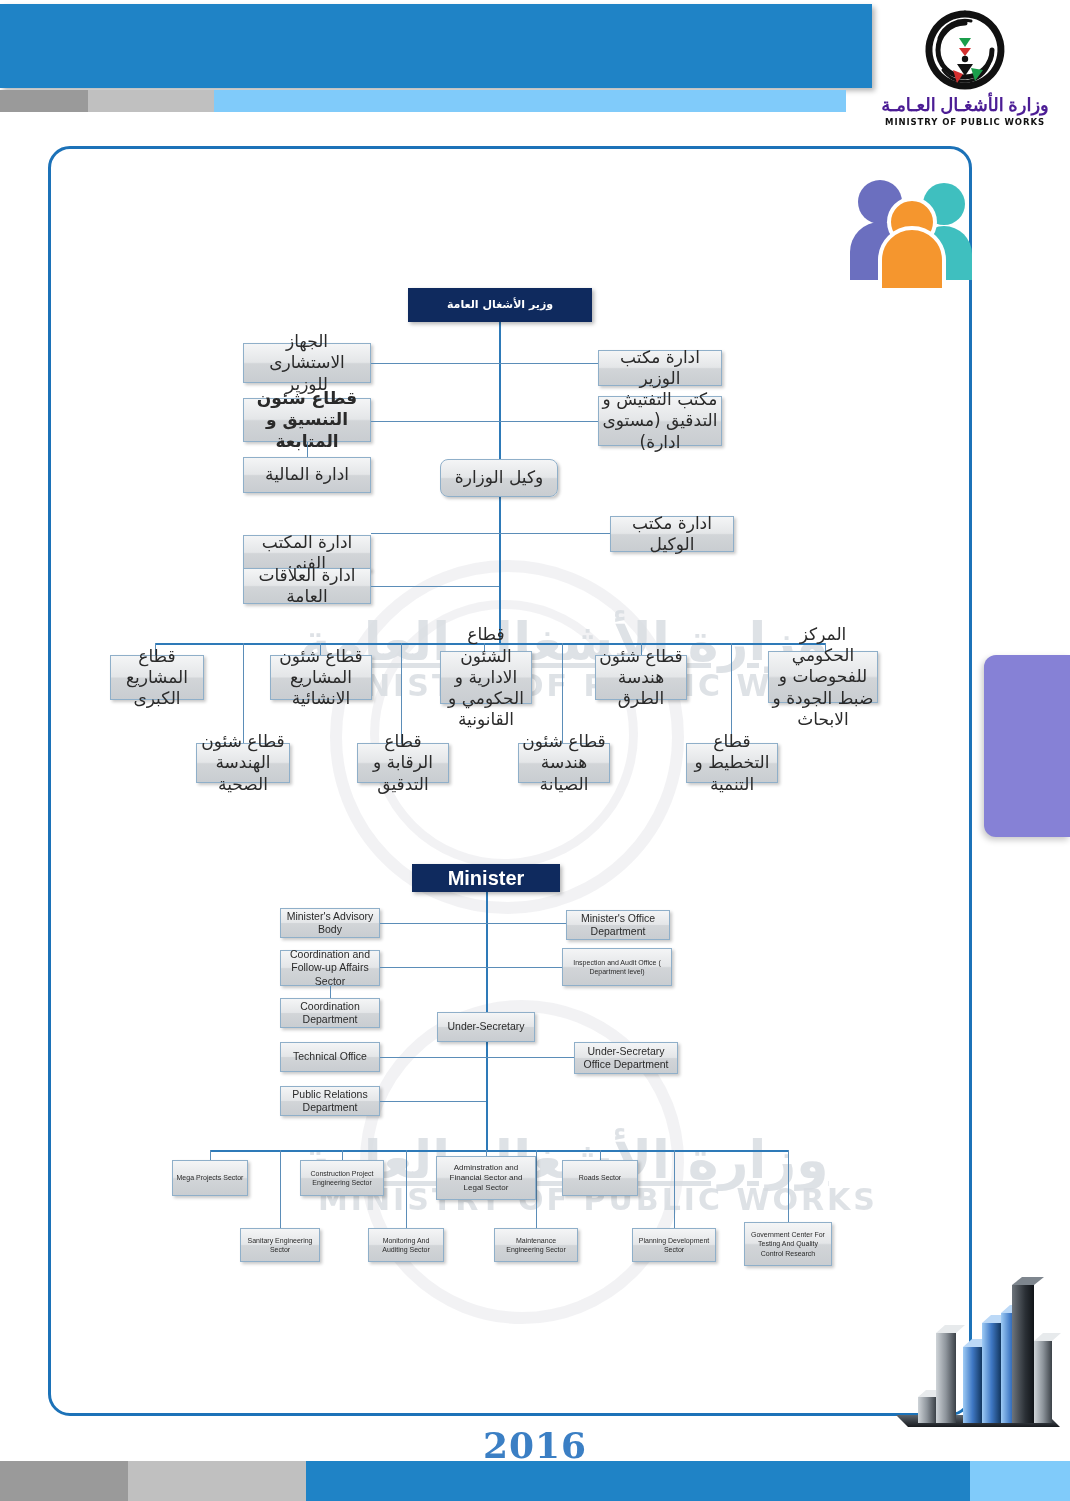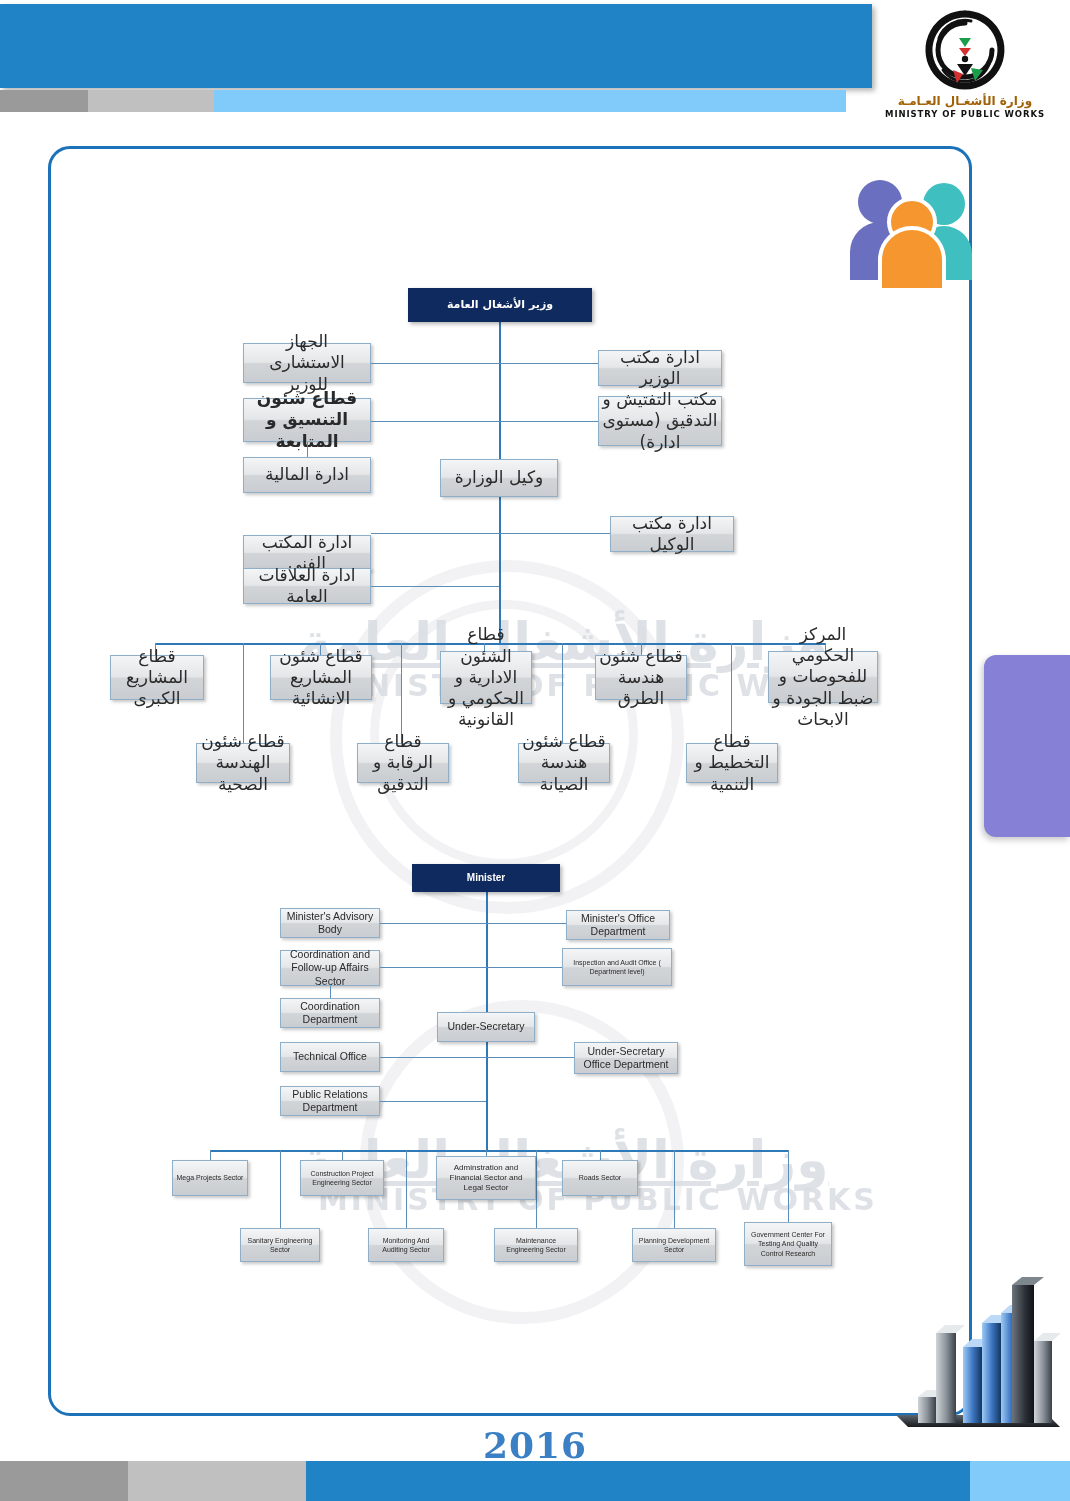--- a/index.html
+++ b/index.html
@@ -18,21 +18,21 @@
   }
   .hdr-strip{position:absolute;left:0;top:90px;height:22px;display:flex;}
   .hs-dark{width:88px;height:22px;background:#9a9a9a;}
   .hs-mid{width:126px;height:22px;background:#c0c0c0;}
   .hs-light{width:632px;height:22px;background:#80CBFA;}
 
   
   .logo-wrap{position:absolute;right:20px;top:8px;width:170px;height:128px;
     display:flex;flex-direction:column;align-items:center;}
   .logo-mark{width:92px;height:88px;position:relative;}
-  .logo-ar{font-size:12px;font-weight:bold;color:#a16207;letter-spacing:.5px;margin-top:-2px;}
+  .logo-ar{font-size:18px;font-weight:bold;color:#4c1d95;letter-spacing:.5px;margin-top:-2px;font-family:Liberation Serif, serif;}
   .logo-en{font-size:8.5px;font-weight:bold;color:#111;letter-spacing:.9px;margin-top:1px;}
 
   
   .frame{
     position:absolute;left:48px;top:146px;width:924px;height:1270px;
     border:3px solid #1C72B8;border-radius:22px;box-sizing:border-box;
     background:transparent;
   }
 
   
@@ -73,21 +73,21 @@
   }
   .node.title{
     background:#0F2A5E;border:1px solid #0F2A5E;color:#ffffff;font-weight:bold;
     box-shadow:2px 2px 4px rgba(0,0,0,.3);
   }
   
   .ar{direction:rtl;font-size:17px;}
   .ar.title{font-size:11px;}
   
   .en{direction:ltr;font-size:10.5px;font-family:"Liberation Sans",sans-serif;}
-  .en.title{font-size:10px;}
+  .en.title{font-size:20px;}
   .en.small{font-size:7px;line-height:1.3;}
 
   
   .year{
     position:absolute;left:0;right:0;top:1424px;text-align:center;
     font-size:36px;font-weight:bold;color:#3B7FC4;
     font-family:"DejaVu Serif","Liberation Serif",serif;letter-spacing:1px;
   }
   .year-ref{
     position:absolute;left:0;right:0;top:1455px;text-align:center;
@@ -167,21 +167,21 @@
   <div class="node ar" style="left:243px;top:343px;width:128px;height:40px;">الجهاز الاستشارى للوزير</div>
   <div class="node ar" style="left:243px;top:398px;width:128px;height:44px;font-weight:bold;">قطاع شئون التنسيق و المتابعة</div>
   <div class="node ar" style="left:243px;top:457px;width:128px;height:36px;">ادارة المالية</div>
   <div class="node ar" style="left:243px;top:515px;width:128px;height:36px;margin-top:20px;">ادارة المكتب الفني</div>
   <div class="node ar" style="left:243px;top:568px;width:128px;height:36px;">ادارة العلاقات العامة</div>
 
   <div class="node ar" style="left:598px;top:350px;width:124px;height:36px;">ادارة مكتب الوزير</div>
   <div class="node ar" style="left:598px;top:396px;width:124px;height:50px;">مكتب التفتيش و التدقيق (مستوى ادارة)</div>
   <div class="node ar" style="left:610px;top:516px;width:124px;height:36px;">ادارة مكتب الوكيل</div>
 
-  <div class="node ar" style="left:440px;top:459px;width:118px;height:38px;">وكيل الوزارة</div>
+  <div class="node ar" style="left:440px;top:459px;width:118px;height:38px;border-radius:8px;">وكيل الوزارة</div>
 
   <div class="conn h" style="left:371px;top:363px;width:227px;"></div>
   <div class="conn h" style="left:371px;top:421px;width:227px;"></div>
   <div class="conn h" style="left:371px;top:533px;width:239px;"></div>
   <div class="conn h" style="left:371px;top:586px;width:128px;"></div>
   <div class="conn v" style="left:307px;top:442px;height:15px;"></div>
 
   <div class="conn thick h" style="left:155px;top:643px;width:670px;"></div>
 
   <div class="conn v" style="left:155px;top:643px;height:12px;"></div>

